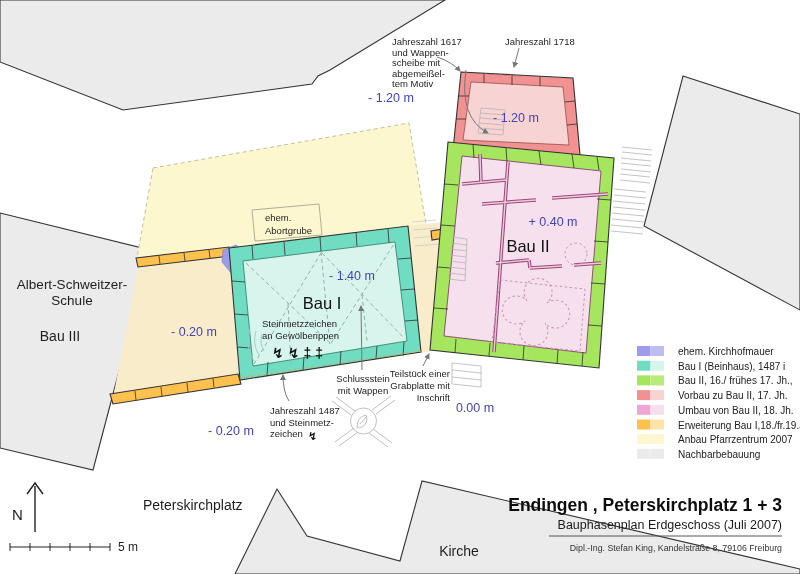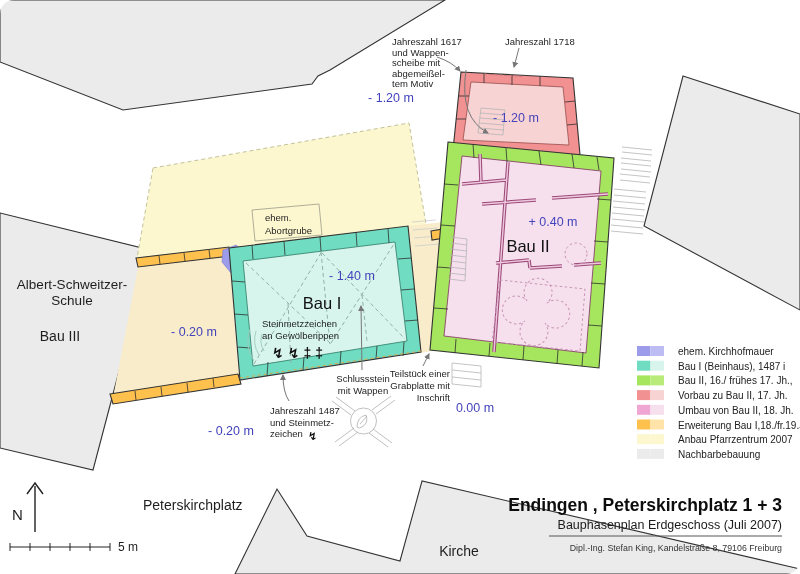--- a/index.html
+++ b/index.html
@@ -1,16 +1,16 @@
 <!DOCTYPE html>
 <html><head>
 <meta charset="utf-8">
 <style>
   html,body{margin:0;padding:0;background:#fff;}
-  .plan{position:relative;width:800px;height:574px;overflow:hidden;background:#fff;border-radius:14px;}
+  .plan{position:relative;width:800px;height:574px;overflow:hidden;background:#fff;}
   svg{display:block;}
   text{font-family:"Liberation Sans","DejaVu Sans",sans-serif;}
   .t-ann{font-size:9.5px;fill:#1e1e1e;}
   .t-lvl{font-size:12.5px;}
   .t-big{font-size:16.5px;fill:#111;}
   .t-name{font-size:14px;fill:#1e1e1e;}
   .t-school{font-size:13.5px;fill:#1e1e1e;}
   .t-legend{font-size:10px;fill:#222;}
   .t-title{font-size:17.5px;font-weight:bold;fill:#0d0d0d;}
   .t-sub{font-size:12.5px;fill:#1a1a1a;}

